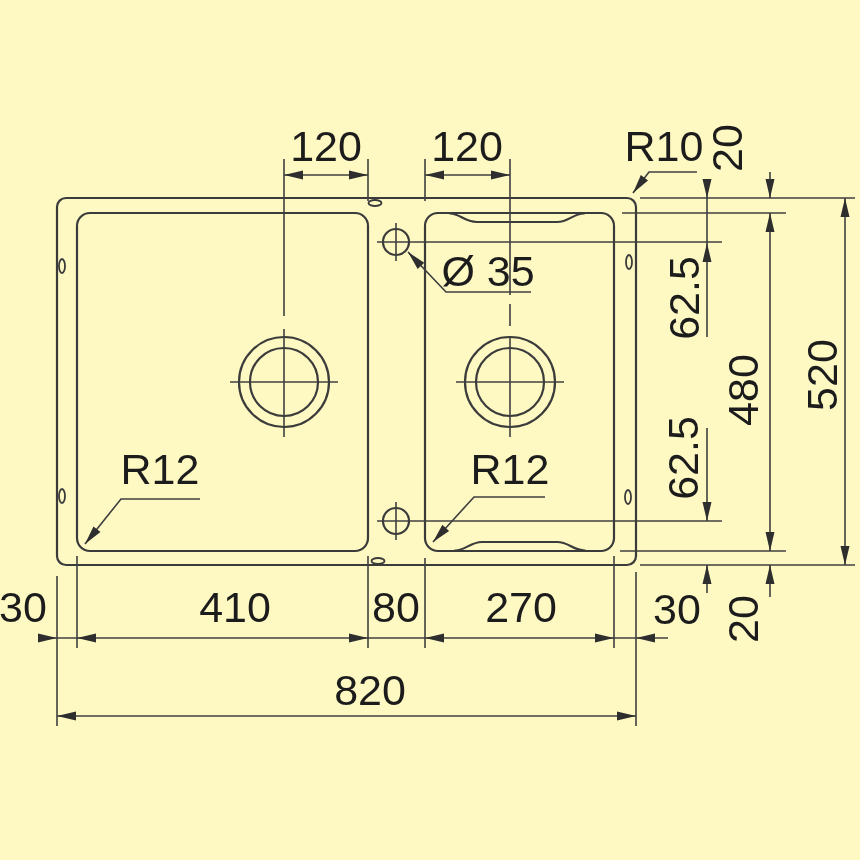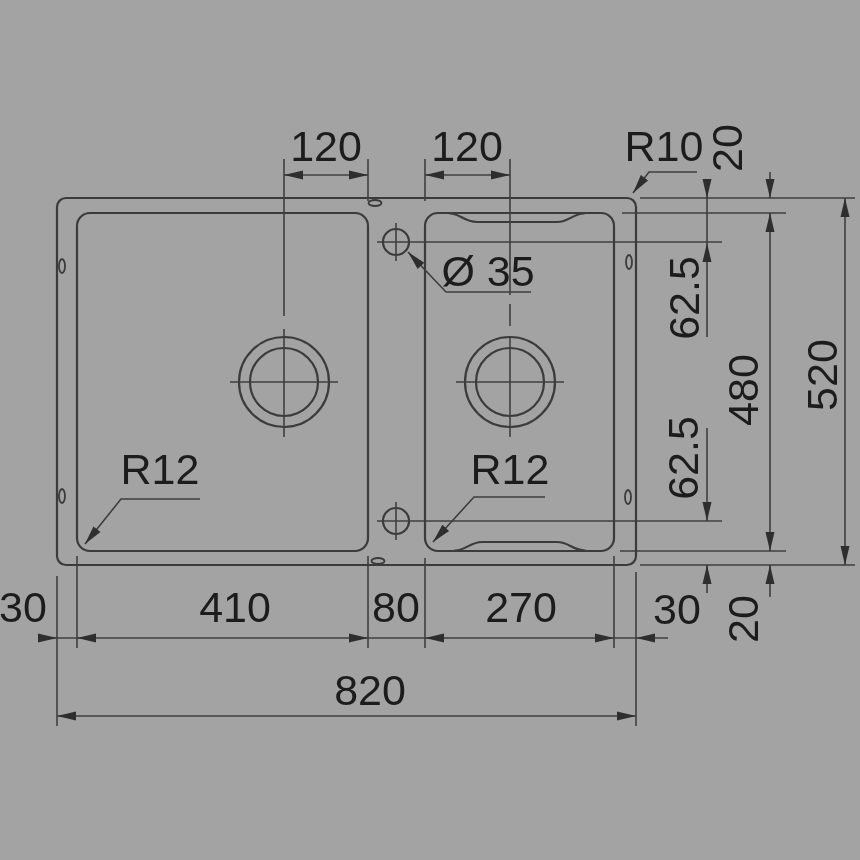--- a/index.html
+++ b/index.html
@@ -6,21 +6,21 @@
     margin: 0;
     padding: 0;
     width: 860px;
     height: 860px;
     background: #ffffff;
     overflow: hidden;
   }
   .drawing-wrap {
     width: 860px;
     height: 860px;
-    background: #a3a3a3;
+    background: #fef9c3;
   }
   svg {
     display: block;
   }
   .geo {
     stroke: #3b3b3b;
     stroke-width: 2.2;
     fill: none;
     stroke-linecap: round;
   }

